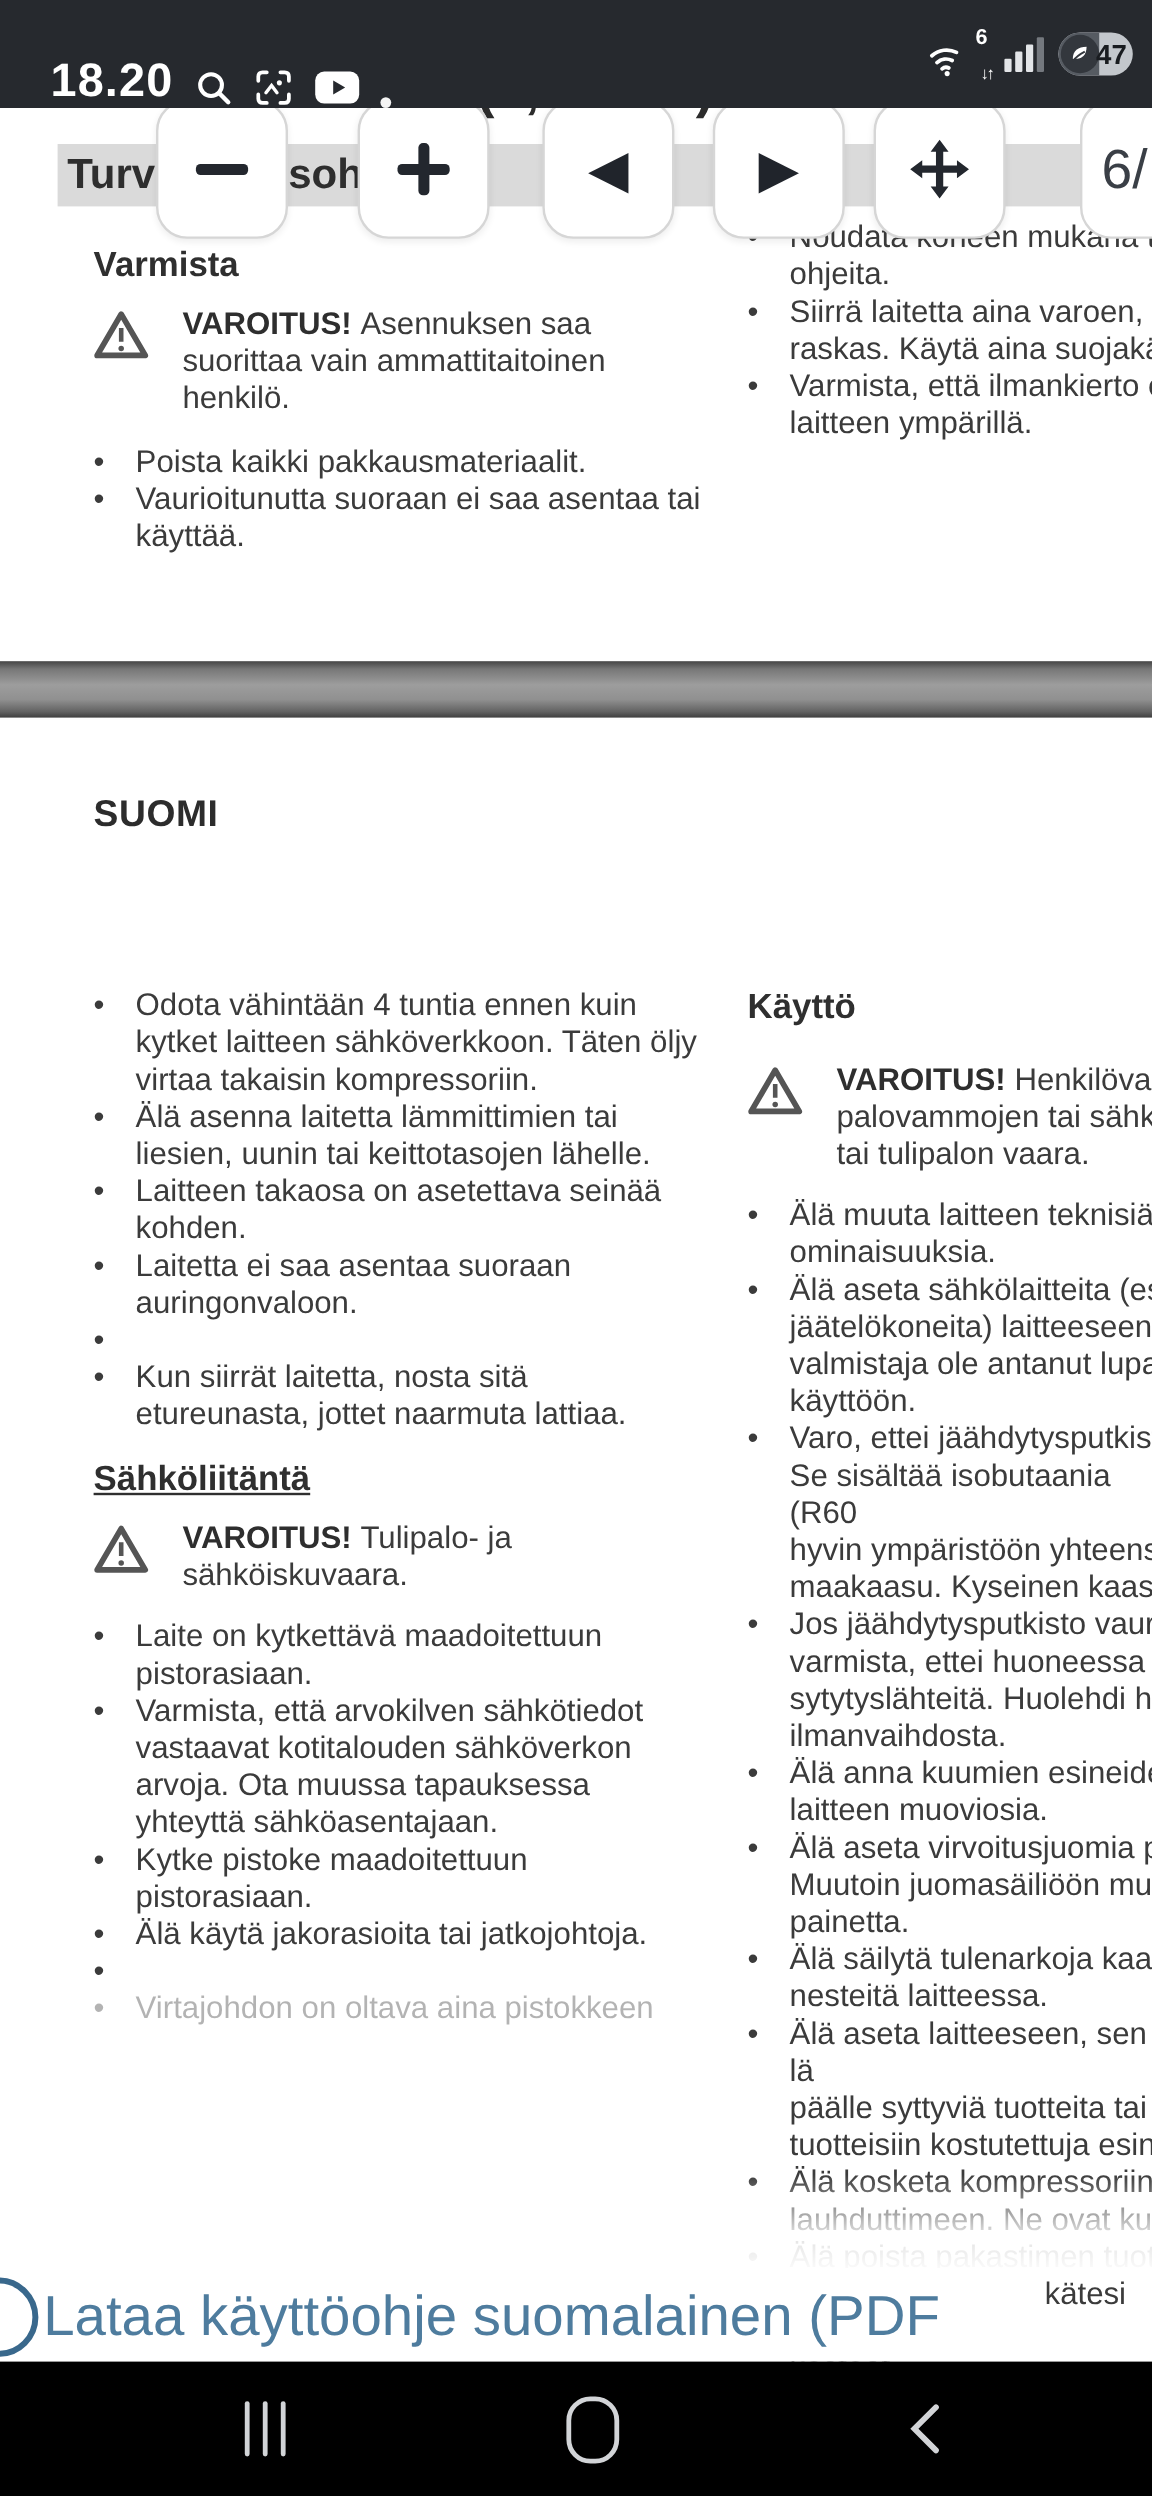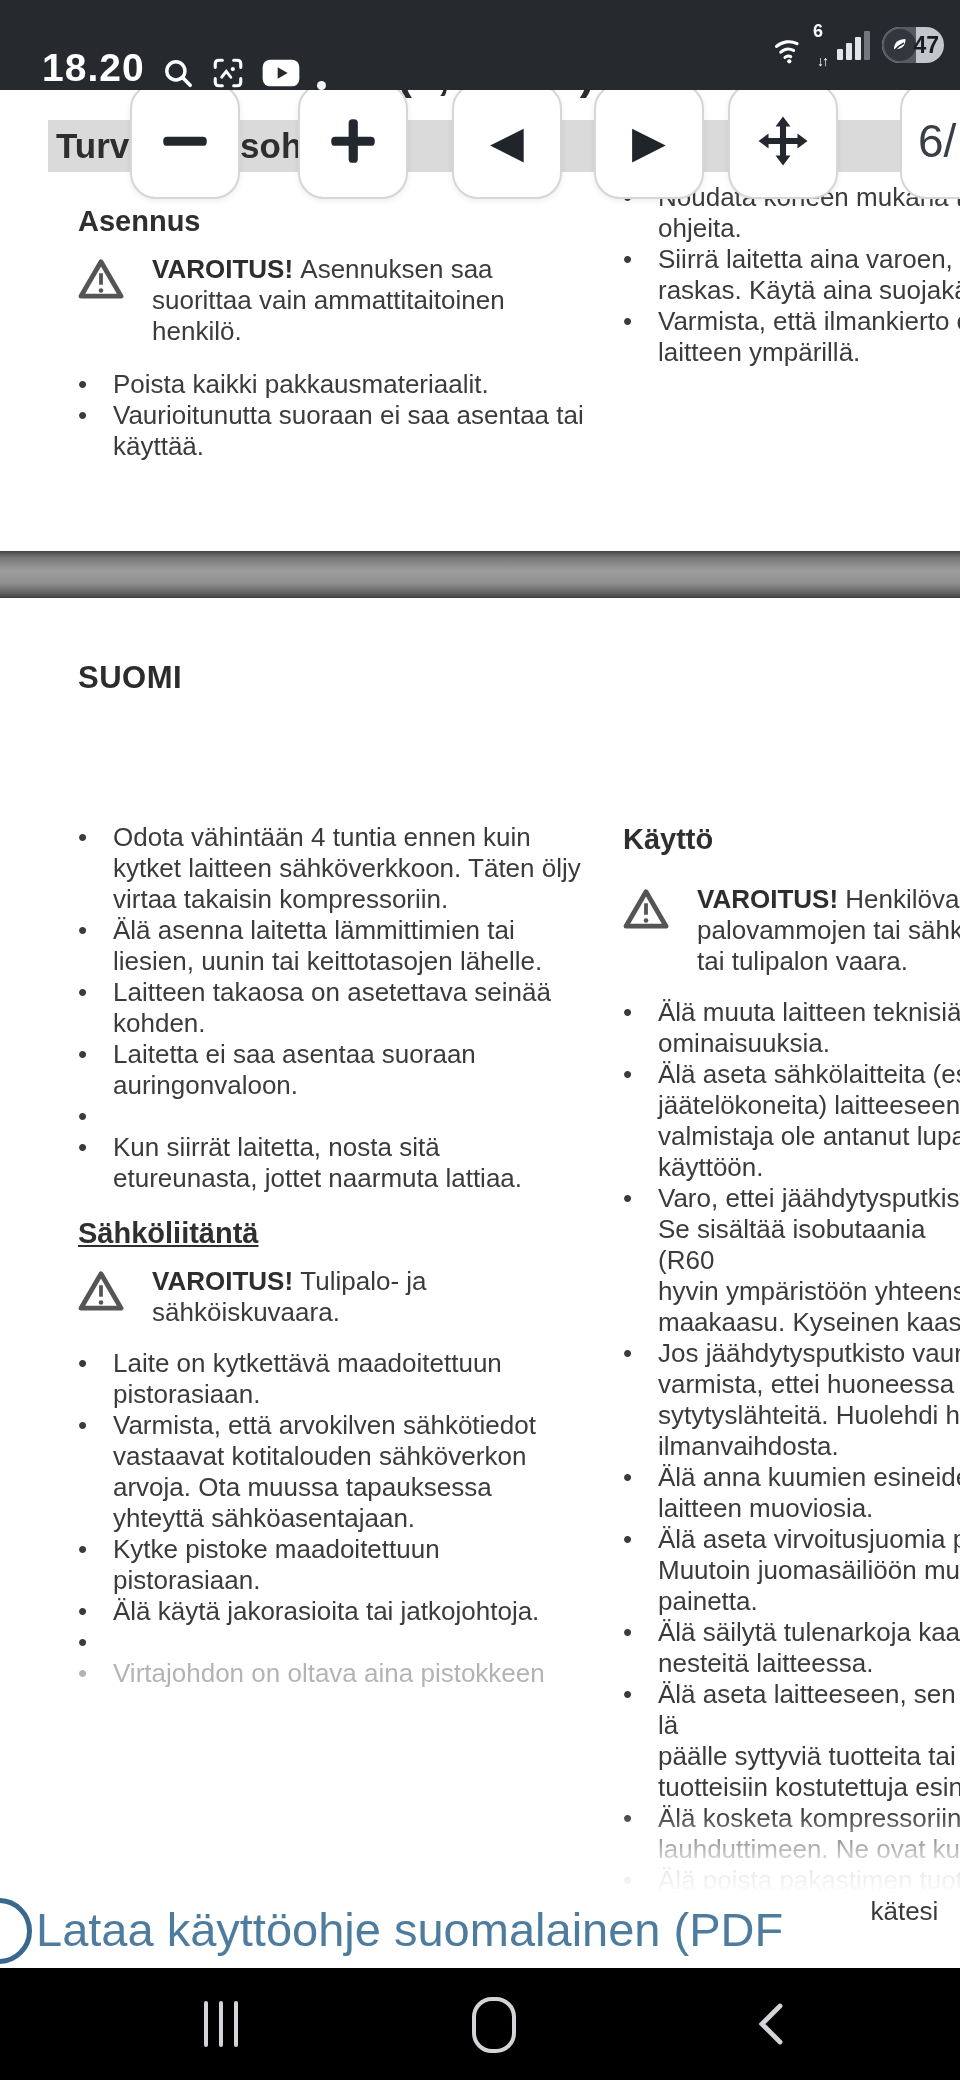--- a/index.html
+++ b/index.html
@@ -167,21 +167,21 @@
 <div class="tbtn" style="left:728px">
   <svg width="56" height="56" viewBox="0 0 24 24">
       <path d="M12 1.5 L15.2 5.8 H13.3 V10.7 H18.2 V8.8 L22.5 12 L18.2 15.2 V13.3 H13.3 V18.2 H15.2 L12 22.5 L8.8 18.2 H10.7 V13.3 H5.8 V15.2 L1.5 12 L5.8 8.8 V10.7 H10.7 V5.8 H8.8 Z" fill="#23272e"></path>
     </svg>
 </div>
 <div class="pagechip">
   <span class="pagenum">6/</span>
 </div>
 
 <div class="col" style="left:78px;top:204px;width:560px;">
-  <div class="h1">Asennus</div>
+  <div class="h1">Varmista</div>
   <div class="warn">
     <svg width="46" height="42" viewBox="0 0 48 44">
         <path d="M24 4 L45 40 H3 Z" fill="none" stroke="#555" stroke-width="5" stroke-linejoin="round"></path>
         <line x1="24" y1="16" x2="24" y2="28" stroke="#555" stroke-width="4"></line>
         <circle cx="24" cy="34" r="2.4" fill="#555"></circle>
       </svg>
     <div class="wtext"><span class="wlabel">VAROITUS!</span><span class="wbody">Asennuksen saa
 suorittaa vain ammattitaitoinen
 henkilö.</span></div>
   </div>

